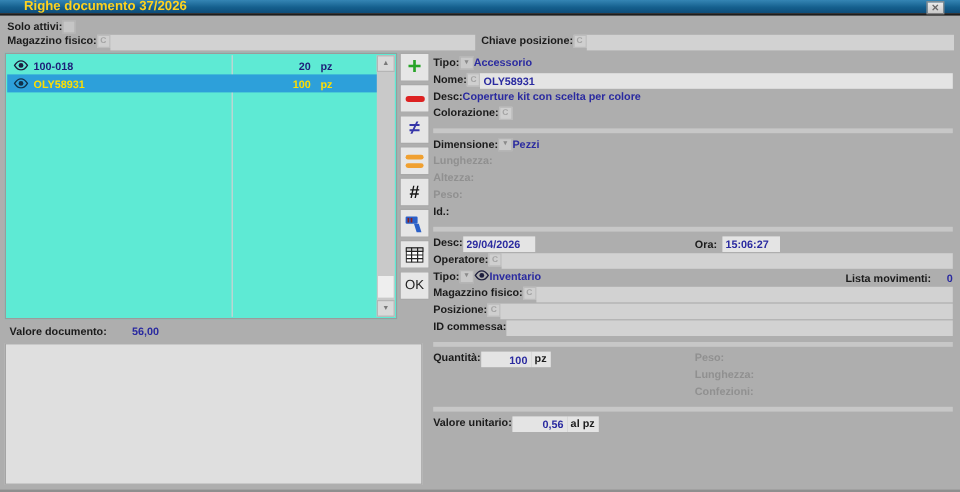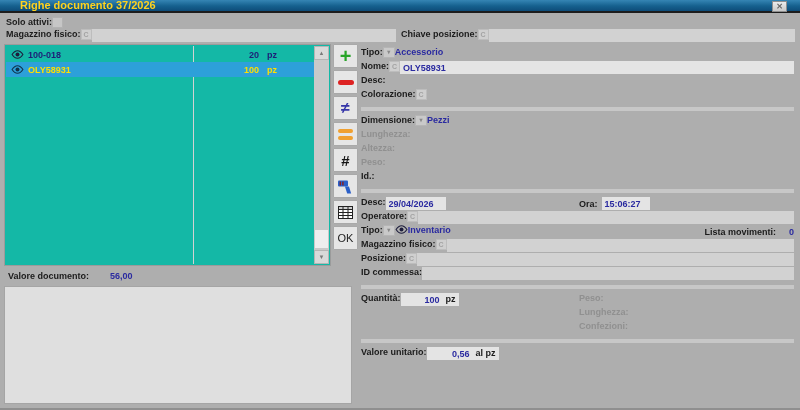--- a/index.html
+++ b/index.html
@@ -53,21 +53,21 @@
   .unitbox { background:#e4e4e4; height:13px; line-height:13px; padding:0 3px; color:#1b1b1b; white-space:nowrap; }
   .divider { height:4px; background:#c7c7c7; }
   
   .top-row1 { position:absolute; left:6px; top:17px; width:300px; }
   .top-row2 { position:absolute; left:6px; top:29px; width:390px; }
   .top-row3 { position:absolute; left:401px; top:29px; width:394px; }
   .flex1 { flex:1; }
   
   .list-panel {
     position:absolute; left:4px; top:44px; width:327px; height:222px;
-    background:#14b8a6; border:1px solid #9b9b9b;
+    background:#5eead4; border:1px solid #9b9b9b;
   }
   .col-sep { position:absolute; left:188px; top:1px; bottom:1px; width:1px; background:#d2d2d2; }
   .list-row { position:absolute; left:1px; width:309px; height:15px; display:flex; align-items:center; gap:4px; padding:0 0 0 5px; }
   .list-row .name { color:#1e1e78; }
   .list-row .qgroup { margin-left:auto; display:flex; }
   .list-row .qty { width:52px; text-align:right; color:#1e1e78; }
   .list-row .unit { width:20px; margin-left:8px; color:#1e1e78; }
   .list-row .endpad { width:28px; }
   .list-row.selected { background:#2da0da; }
   .list-row.selected .name, .list-row.selected .qty, .list-row.selected .unit { color:#ffdf00; }
@@ -219,20 +219,21 @@
     <div class="ddbtn">▾</div>
     <span class="val">Accessorio</span>
   </div>
   <div class="row">
     <span class="lbl">Nome:</span>
     <div class="cbtn">C</div>
     <input class="field lit flex1" value="OLY58931" style="">
   </div>
   <div class="row">
     <span class="lbl">Desc:</span>
+    <span class="val">Coperture kit con scelta per colore</span>
   </div>
   <div class="row">
     <span class="lbl">Colorazione:</span>
     <div class="cbtn">C</div>
   </div>
 
   <div class="sec-gap"></div>
   <div class="divider"></div>
   <div class="sec-gap"></div>
 

